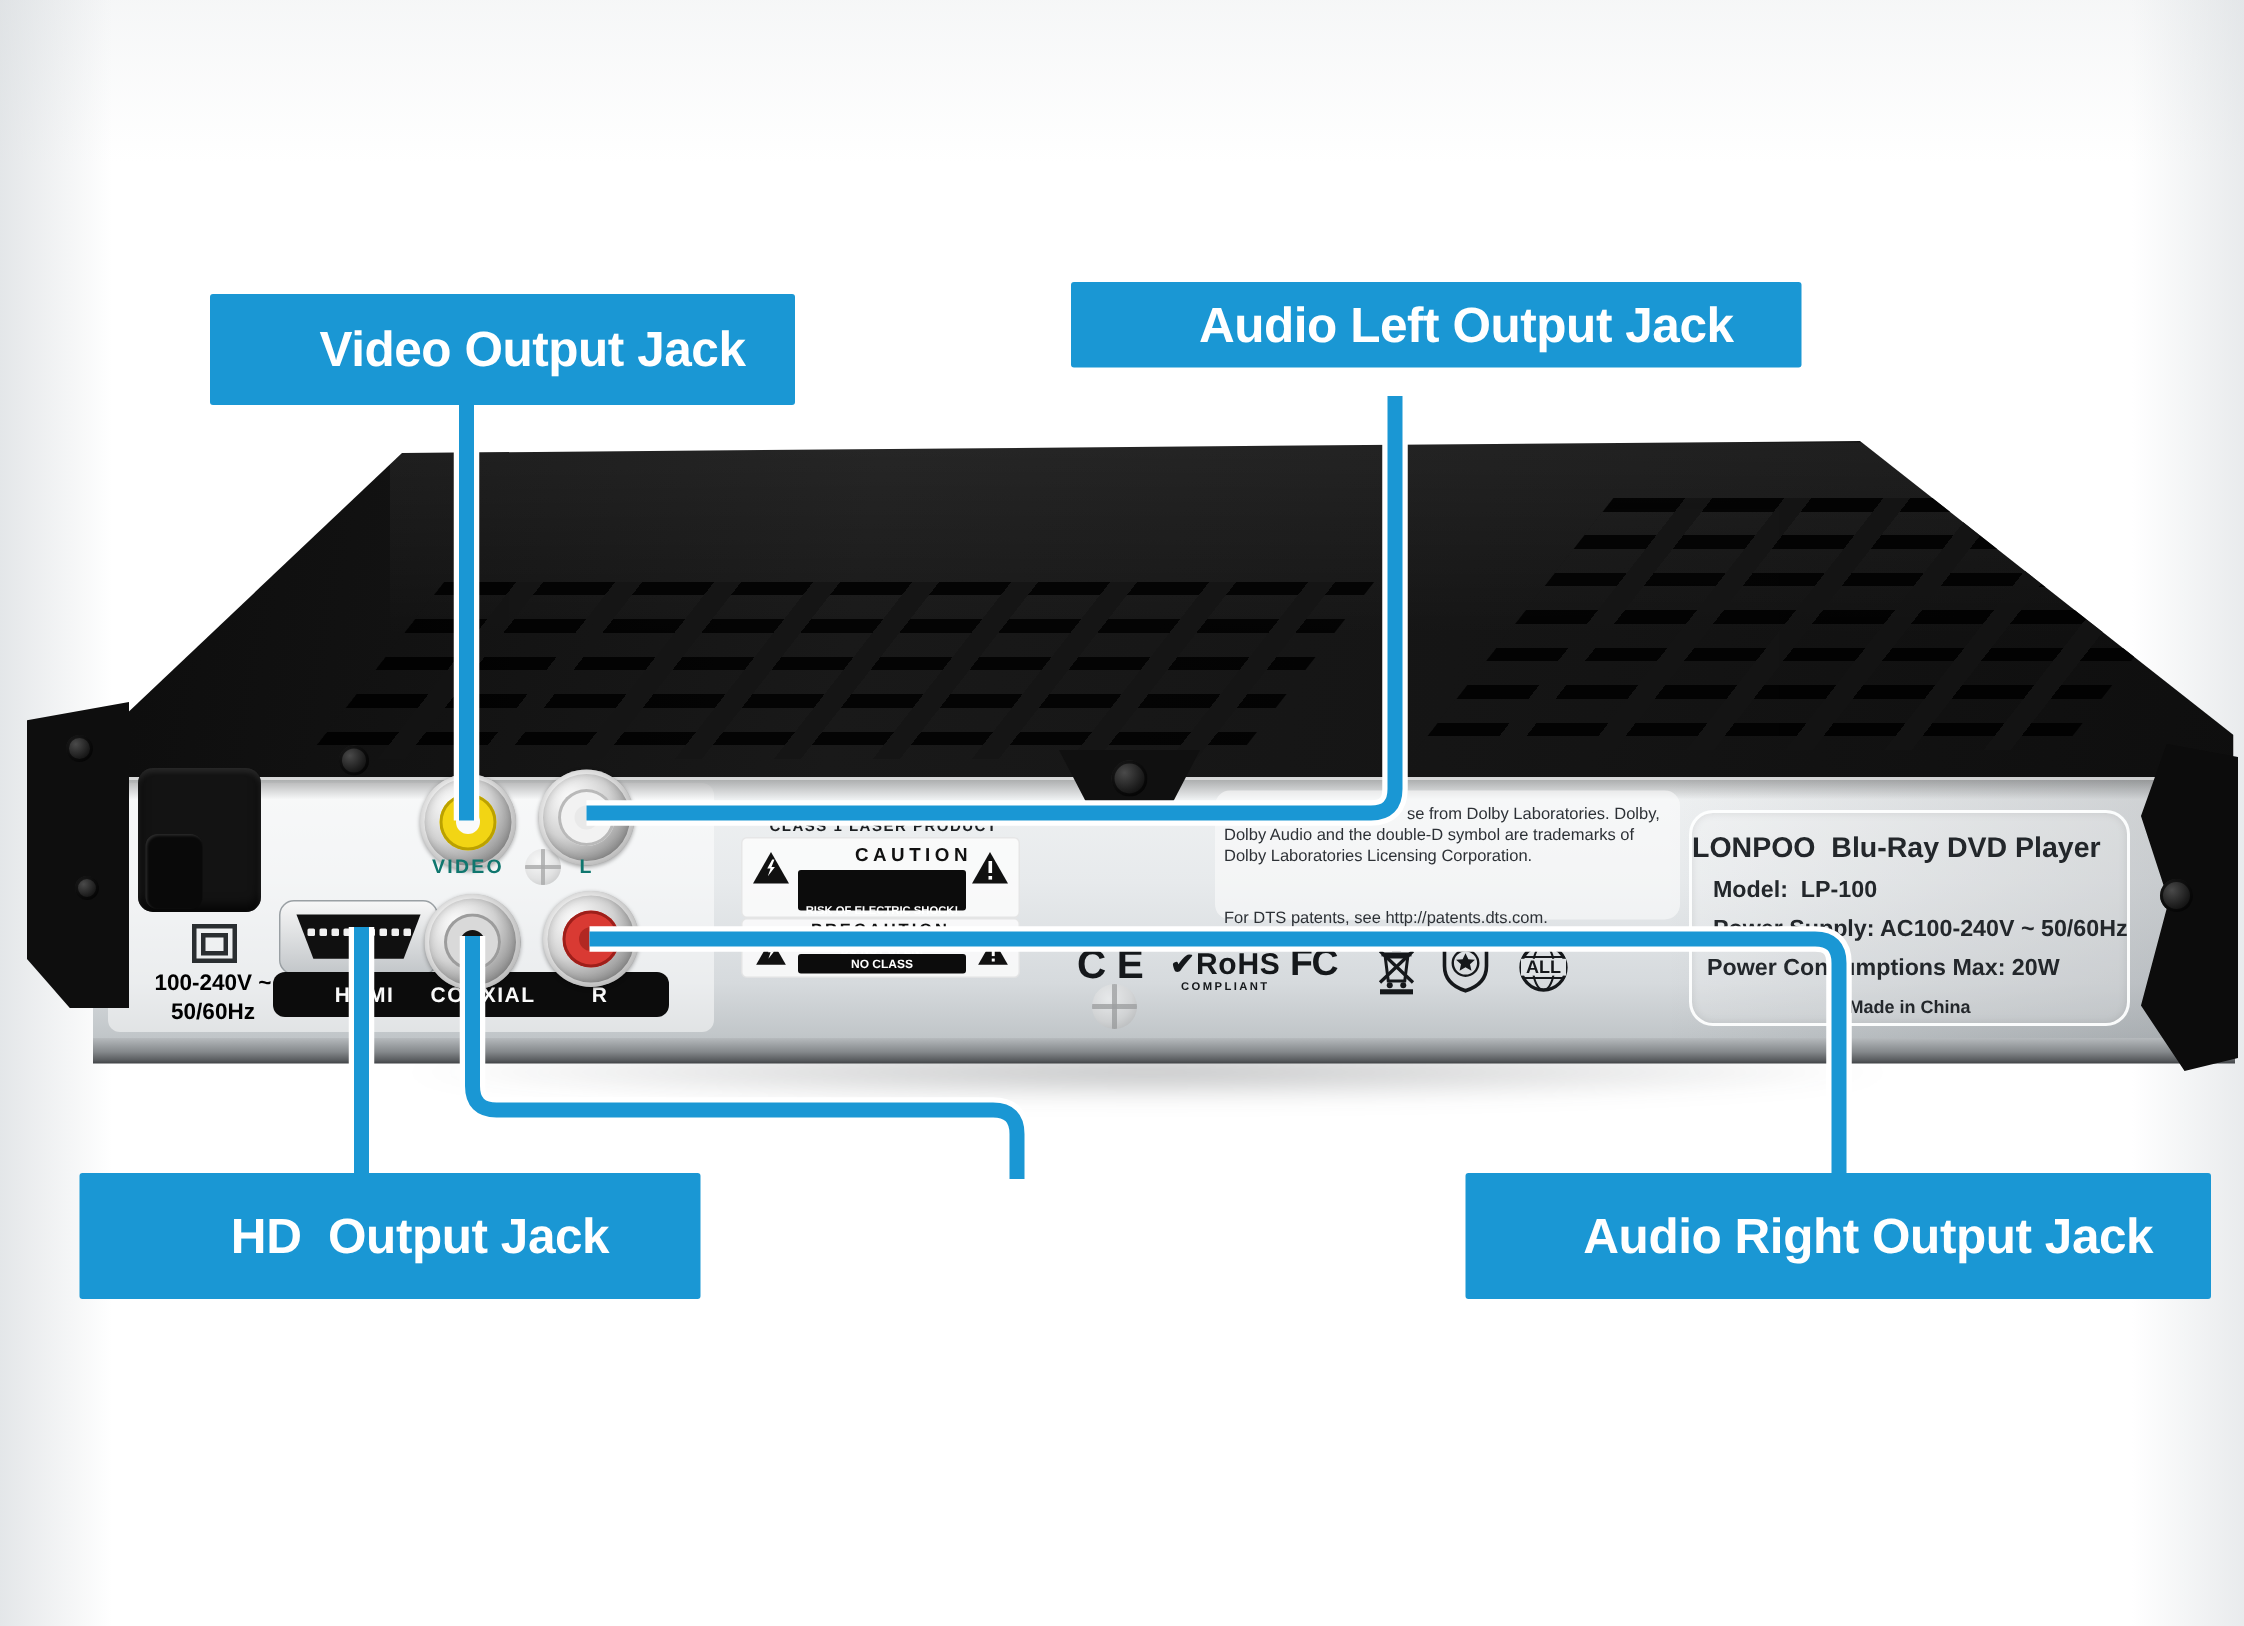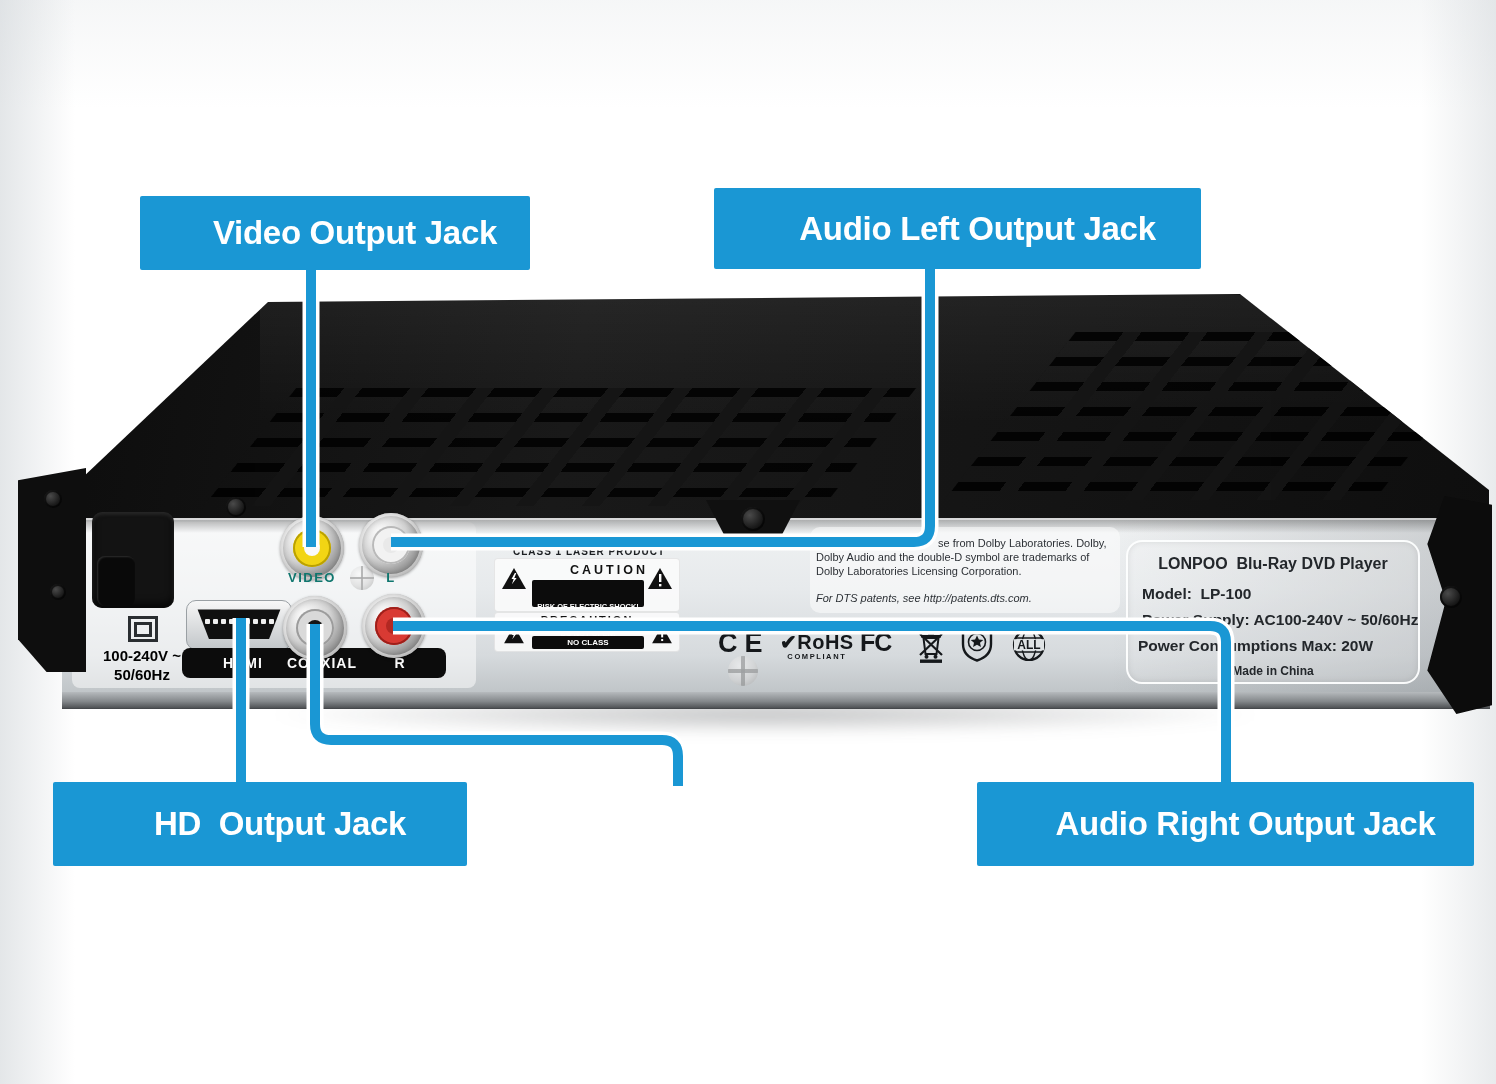--- a/index.html
+++ b/index.html
@@ -107,51 +107,51 @@
   .precaution-box{position:absolute;left:37px;top:23px;width:112px;height:13px;background:#0c0c0c;border-radius:2px;
     color:#fff;text-align:center;font-size:8px;font-weight:700;line-height:13px;white-space:pre;}
   .warn-tri{position:absolute;width:26px;height:23px;}
   .warn-tri.small{width:22px;height:19px;}
 
   
   .dolby-plate{left:810px;top:527px;width:310px;height:86px;z-index:5;background:rgba(253,253,253,.55);
     border-radius:10px;}
   .dolby-text{left:816px;top:536px;width:306px;z-index:5;font-size:11px;line-height:14px;color:#2d3136;}
   .dolby-text .l1{margin-left:122px;white-space:pre;}
-  .dolby-text .dts{margin-top:13px;font-style:italic;}
+  .dolby-text .dts{margin-top:27px;}
 
   
   .cert{z-index:5;color:#15181b;}
   .cert-ce{left:718px;top:628px;font-size:27px;font-weight:700;letter-spacing:7px;}
   .cert-rohs{left:780px;top:630px;text-align:center;}
   .cert-rohs .big{font-size:20px;font-weight:800;letter-spacing:.5px;}
   .cert-rohs .sub{font-size:7.5px;font-weight:700;letter-spacing:1.6px;margin-top:-2px;}
   .cert-fcc{left:860px;top:628px;font-size:25px;font-weight:800;letter-spacing:-1px;}
 
   
   .product-plate{left:1126px;top:540px;width:294px;height:144px;z-index:5;border-radius:16px;
     border:2px solid rgba(253,254,254,.95);background:rgba(255,255,255,.22);
     box-shadow:inset 0 0 6px rgba(0,0,0,.10);box-sizing:border-box;color:#23272b;}
   .product-plate div{position:absolute;white-space:pre;}
-  .pp-title{left:0;right:0;top:13px;text-align:center;font-size:16px;font-weight:700;}
+  .pp-title{left:0;right:0;top:13px;text-align:left;font-size:19px;font-weight:700;}
   .pp-model{left:14px;top:43px;font-size:15.5px;font-weight:600;}
   .pp-supply{left:14px;top:69px;font-size:15.5px;font-weight:600;}
   .pp-consumption{left:10px;top:95px;font-size:15.5px;font-weight:600;}
   .pp-made{left:0;right:0;top:122px;text-align:center;font-size:12px;font-weight:800;}
 
   
   svg.lines{position:absolute;left:0;top:0;z-index:6;}
   .casing{fill:none;stroke:#ffffff;stroke-width:17;}
   .core{fill:none;stroke:#1a97d4;stroke-width:10;}
 
   
   .callout{z-index:7;background:#1a97d4;color:#fff;display:flex;align-items:center;justify-content:center;
     font-weight:700;font-size:33px;letter-spacing:-.3px;white-space:pre;border-radius:2px;padding-left:40px;}
   .cl-video{left:140px;top:196px;width:350px;height:74px;}
-  .cl-audio-left{left:714px;top:188px;width:447px;height:81px;}
+  .cl-audio-left{left:714px;top:188px;width:447px;height:57px;}
   .cl-hd{left:53px;top:782px;width:374px;height:84px;}
   .cl-coaxial{left:450px;top:782px;width:494px;height:84px;}
   .cl-audio-right{left:977px;top:782px;width:457px;height:84px;}
 </style>
 </head>
 <body>
 
 <div class="scene">
 
   <div class="abs edge-tint"></div>

